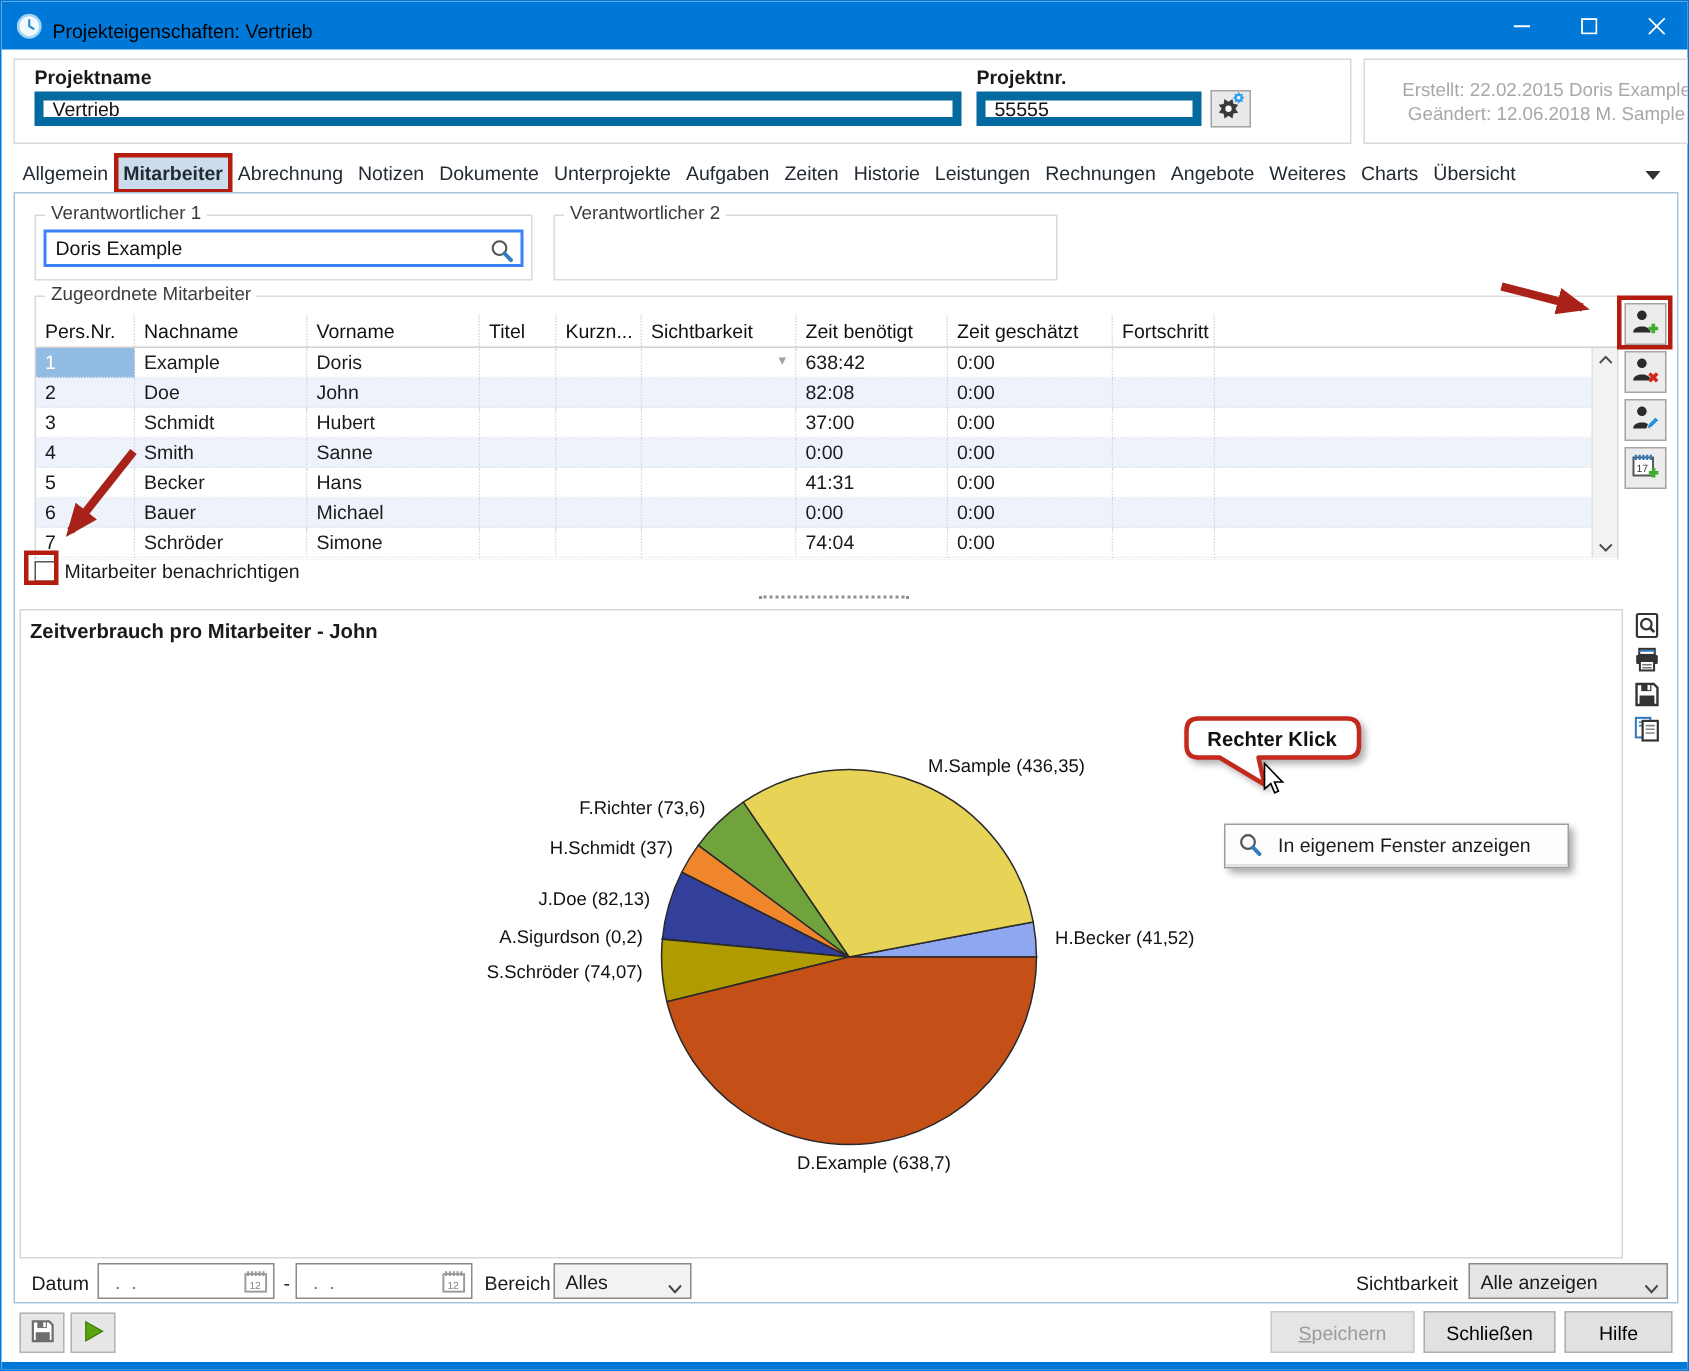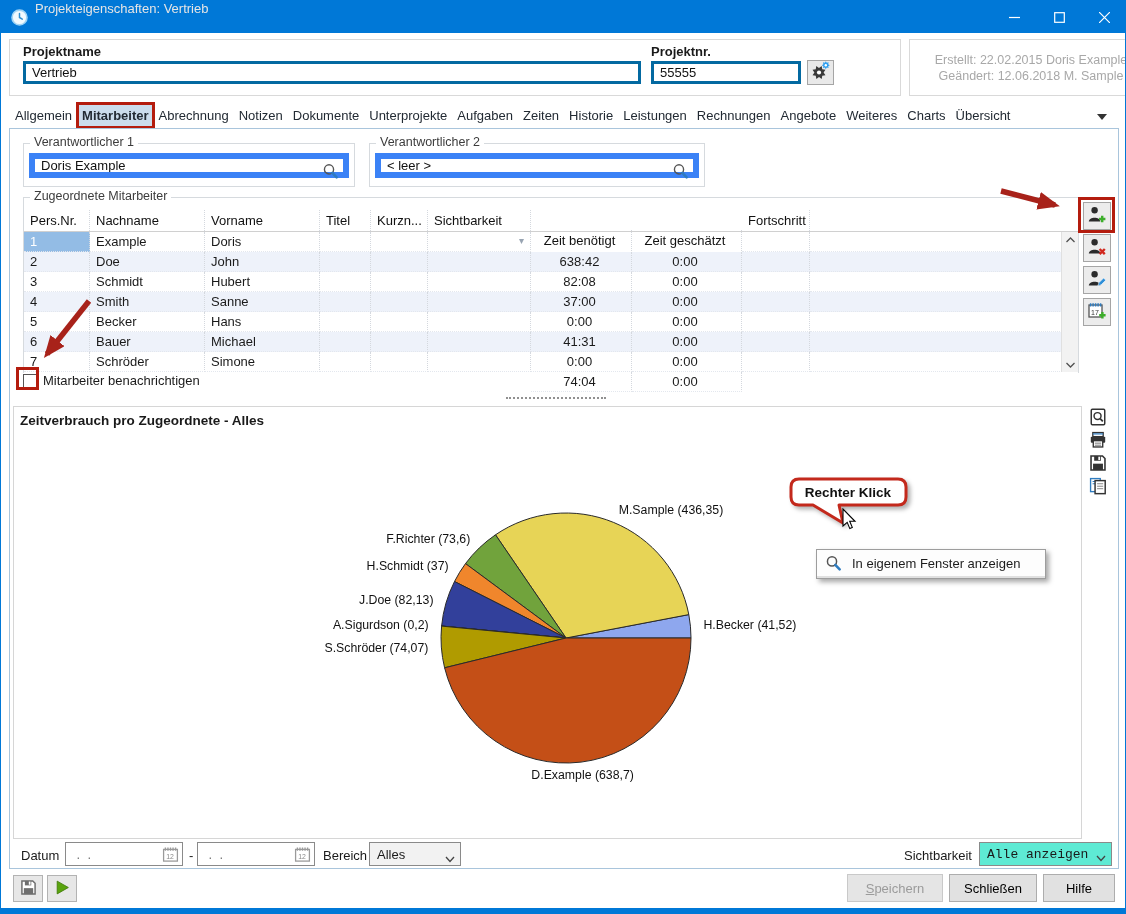--- a/index.html
+++ b/index.html
@@ -5,62 +5,62 @@
   * { margin:0; padding:0; box-sizing:border-box; }
   html,body { background:#888; }
   body { font-family:"Liberation Sans","DejaVu Sans",sans-serif; font-size:13px; color:#1a1a1a; }
   .window { position:relative; width:1126px; height:914px; background:#fff; overflow:hidden;
             border:1px solid #0078d7; }
   .abs { position:absolute; }
 
   
   .titlebar { position:absolute; left:0; top:0; width:1126px; height:32px; background:#0078d7; }
   .title-icon { position:absolute; left:10px; top:8px; width:17px; height:17px; }
-  .title-text { position:absolute; left:34px; top:0; color:#e5e5e5; font-size:13px; }
+  .title-text { position:absolute; left:34px; top:12px; color:#000000; font-size:13px; }
   .win-btn { position:absolute; top:0; height:32px; width:45px; display:flex; align-items:center; justify-content:center; }
   .win-btn.min { right:90px; } .win-btn.max { right:45px; } .win-btn.close { right:0; }
 
   
   .hdr-box { position:absolute; border:1px solid #d9d9d9; background:#fff; }
   .hdr-left  { left:8px;  top:38px; width:892px; height:57px; }
   .hdr-right { left:908px; top:38px; width:244px; height:57px; display:flex; flex-direction:column;
                justify-content:center; align-items:center; gap:2px; }
   .hdr-right div { color:#a8a8a8; font-size:12.5px; }
   .fld-label { position:absolute; font-weight:bold; font-size:13px; }
-  .txt-input { position:absolute; border:3px solid #0369a1; background:#fff; height:23px;
+  .txt-input { position:absolute; border:6px solid #0369a1; background:#fff; height:23px;
                font-family:inherit; font-size:13px; padding:0 6px; color:#111; }
   .gear-btn { position:absolute; left:806px; top:59px; width:27px; height:25px; background:#e9e9e9;
               border:1px solid #a5a5a5; display:flex; align-items:center; justify-content:center; }
 
   
   .tabbar { position:absolute; left:10px; top:101px; height:26px; display:flex; align-items:center; }
   .tab { padding:4px 4px; margin-right:2px; color:#222a33; white-space:nowrap; font-size:13px; }
   .tab.selected { background:#cbdcec; font-weight:bold; outline:3px solid #b41c0e; outline-offset:-1px; }
   .tab-overflow { position:absolute; left:1096px; top:108px; }
 
   
   .panel { position:absolute; left:8px; top:127px; width:1110px; height:741px; border:1px solid #a9c5dc; background:#fff; }
 
   .groupbox { position:absolute; border:1px solid #d6dade; }
   .groupbox .legend { position:absolute; top:-9px; left:6px; background:#fff; padding:0 4px; font-size:12.5px; color:#3c3c3c; }
-  .search-input { position:absolute; border:6px solid #3b82f6; background:#fff; height:25px; }
+  .search-input { position:absolute; border:2px solid #3b82f6; background:#fff; height:25px; }
   .search-input input { position:absolute; left:0; top:0; width:100%; height:100%; border:none; outline:none;
                         font-family:inherit; font-size:13px; padding:0 26px 0 6px; color:#111; background:transparent; }
   .search-ico { position:absolute; right:4px; top:4px; width:17px; height:17px; }
 
   
   .tbl { position:absolute; left:23px; top:209px; width:1054px; height:163px; background:#fff; font-size:13px; }
   .trow { display:flex; height:20px; }
   .thead { height:22px; border-bottom:1px solid #d0d0d0; }
   .tcell { height:100%; padding:2px 6px 0 6px; white-space:nowrap; overflow:hidden;
            border-right:1px dotted #d4d8de; }
   .thead .tcell { padding-top:3px; color:#111; }
   .tbody-row:nth-child(odd) { background:#eef2fa; }
   .tbody-row .tcell { border-bottom:1px dotted #e3e7ee; }
-  .tcell.num { text-align:center; padding-right:9px;margin-top:20px; }
+  .tcell.num { text-align:left; padding-right:9px; }
   .tcell.sel { background:#93bce5; color:#fff; }
   .combo-arrow { float:right; color:#98a4b2; font-size:10px; line-height:14px; }
 
   .vscroll { position:absolute; left:1037px; top:22px; width:17px; height:140px; background:#f2f2f2; border-left:1px solid #e0e0e0; }
   .vscroll .arr { position:absolute; left:0; width:17px; height:15px; display:flex; align-items:center; justify-content:center; }
 
   .side-btn { position:absolute; left:1082px; width:28px; height:28px; background:#ececec; border:1px solid #a5a5a5;
               display:flex; align-items:center; justify-content:center; }
 
   .chk { position:absolute; left:22px; top:373px; width:14px; height:14px; border:1px solid #555; background:#fff; }
@@ -88,21 +88,21 @@
   .cursor-svg { position:absolute; left:838px; top:507px; z-index:43; }
 
   
   .filter-label { position:absolute; top:847px; font-size:13px; }
   .date-input { position:absolute; top:841px; height:24px; border:1px solid #8a8a8a; background:#fff; }
   .date-input input { position:absolute; left:0; top:0; width:100%; height:100%; border:none; outline:none;
                       font-family:inherit; font-size:13px; padding:0 24px 0 7px; background:transparent; }
   .date-ico { position:absolute; right:3px; top:3px; width:17px; height:17px; }
   .fake-select { position:absolute; top:841px; height:24px; border:1px solid #8a8a8a; background:#f2f2f2;
                  display:flex; align-items:center; padding:0 22px 0 7px; font-size:13px; }
-  .fake-select.white { background:#5eead4;font-family:Liberation Mono, monospace; }
+  .fake-select.white { background:#e5e5e5; }
   .fake-select .chev { position:absolute; right:5px; top:8px; }
 
   
   .sq-btn { position:absolute; top:874px; width:30px; height:27px; background:#e7e7e7; border:1px solid #b3b3b3;
             display:flex; align-items:center; justify-content:center; }
   .btn { position:absolute; top:873px; height:28px; background:#e1e1e1; border:1px solid #adadad;
          font-family:inherit; font-size:13px; display:flex; align-items:center; justify-content:center; }
   .btn.disabled { background:#e5e5e5; border-color:#c9c9c9; color:#9b9b9b; }
   .bottom-strip { position:absolute; left:0; top:907px; width:1126px; height:6px; background:#0078d7; }
 </style>
@@ -181,27 +181,20 @@
   <div class="search-input" style="left:28px; top:152px; width:320px;">
     <input readonly="" value="Doris Example" style="">
     <span class="search-ico"><svg viewBox="0 0 16 16" width="17" height="17">
           <circle cx="6.6" cy="6" r="4.3" fill="none" stroke="#555" stroke-width="1.3"></circle>
           <line x1="9.7" y1="9.3" x2="13.8" y2="13.6" stroke="#2f7cc0" stroke-width="2.4" stroke-linecap="round"></line>
         </svg></span>
   </div>
   <div class="groupbox" style="left:368px; top:142px; width:336px; height:44px;">
     <span class="legend">Verantwortlicher 2</span>
   </div>
-  <div class="search-input" style="left:374px; top:152px; width:324px;">
-    <input readonly="" value="&lt; leer &gt;" style="">
-    <span class="search-ico"><svg viewBox="0 0 16 16" width="17" height="17">
-          <circle cx="6.6" cy="6" r="4.3" fill="none" stroke="#555" stroke-width="1.3"></circle>
-          <line x1="9.7" y1="9.3" x2="13.8" y2="13.6" stroke="#2f7cc0" stroke-width="2.4" stroke-linecap="round"></line>
-        </svg></span>
-  </div>
 
   <div class="groupbox" style="left:22px; top:196px; width:1056px; height:176px;">
     <span class="legend">Zugeordnete Mitarbeiter</span>
   </div>
   <div class="tbl" id="emp-table">
       <div class="trow thead">
         <div class="tcell" style="width: 66px; flex: 0 0 66px;">Pers.Nr.</div>
         <div class="tcell" style="width: 115px; flex: 0 0 115px;">Nachname</div>
         <div class="tcell" style="width: 115px; flex: 0 0 115px;">Vorname</div>
         <div class="tcell" style="width: 51px; flex: 0 0 51px;">Titel</div>
@@ -343,21 +336,21 @@
           </svg></span>
       </div>
     </div>
 
   <div class="chk"></div>
   <span class="chk-label">Mitarbeiter benachrichtigen</span>
 
   <div class="splitter"></div>
 
   <div class="chartbox">
-    <span class="chart-title">Zeitverbrauch pro Zugeordnete - Alles</span>
+    <span class="chart-title">Zeitverbrauch pro Mitarbeiter - John</span>
   </div>
   <svg class="abs" id="pie-svg" style="left:300px; top:490px;" width="520" height="300" viewBox="0 0 520 300">
       <path d="M265,147 L390.0,147.0 A125,125 0 0 0 387.8,123.6 Z" fill="#8ea7ee" stroke="#2a2a2a" stroke-width="1"></path>
       <path d="M265,147 L387.8,123.6 A125,125 0 0 0 194.5,43.8 Z" fill="#e7d456" stroke="#2a2a2a" stroke-width="1"></path>
       <path d="M265,147 L194.5,43.8 A125,125 0 0 0 164.5,72.6 Z" fill="#71a33c" stroke="#2a2a2a" stroke-width="1"></path>
       <path d="M265,147 L164.5,72.6 A125,125 0 0 0 153.5,90.5 Z" fill="#f0862c" stroke="#2a2a2a" stroke-width="1"></path>
       <path d="M265,147 L153.5,90.5 A125,125 0 0 0 140.6,135.0 Z" fill="#32409b" stroke="#2a2a2a" stroke-width="1"></path>
       <path d="M265,147 L140.6,135.0 A125,125 0 0 0 140.6,135.1 Z" fill="#a0b8f0" stroke="#2a2a2a" stroke-width="1"></path>
       <path d="M265,147 L140.6,135.1 A125,125 0 0 0 143.6,176.8 Z" fill="#b09b00" stroke="#2a2a2a" stroke-width="1"></path>
       <path d="M265,147 L143.6,176.8 A125,125 0 0 0 390.0,147.0 Z" fill="#c44f17" stroke="#2a2a2a" stroke-width="1"></path>

